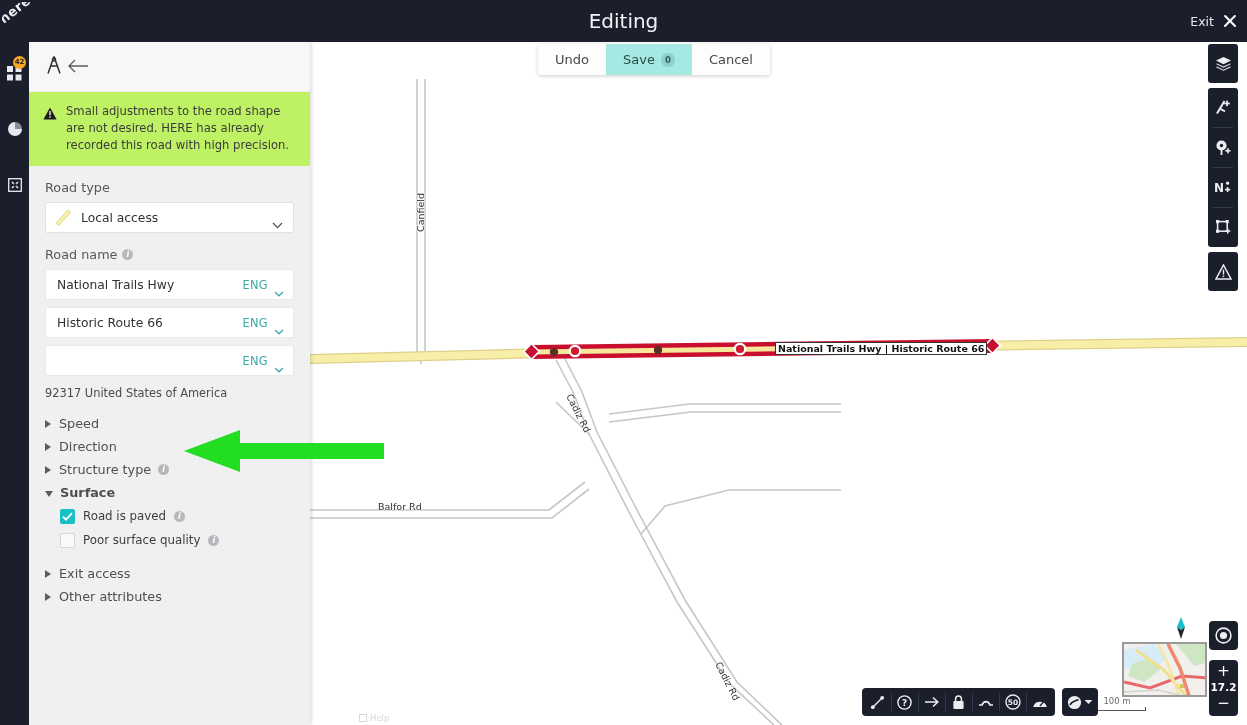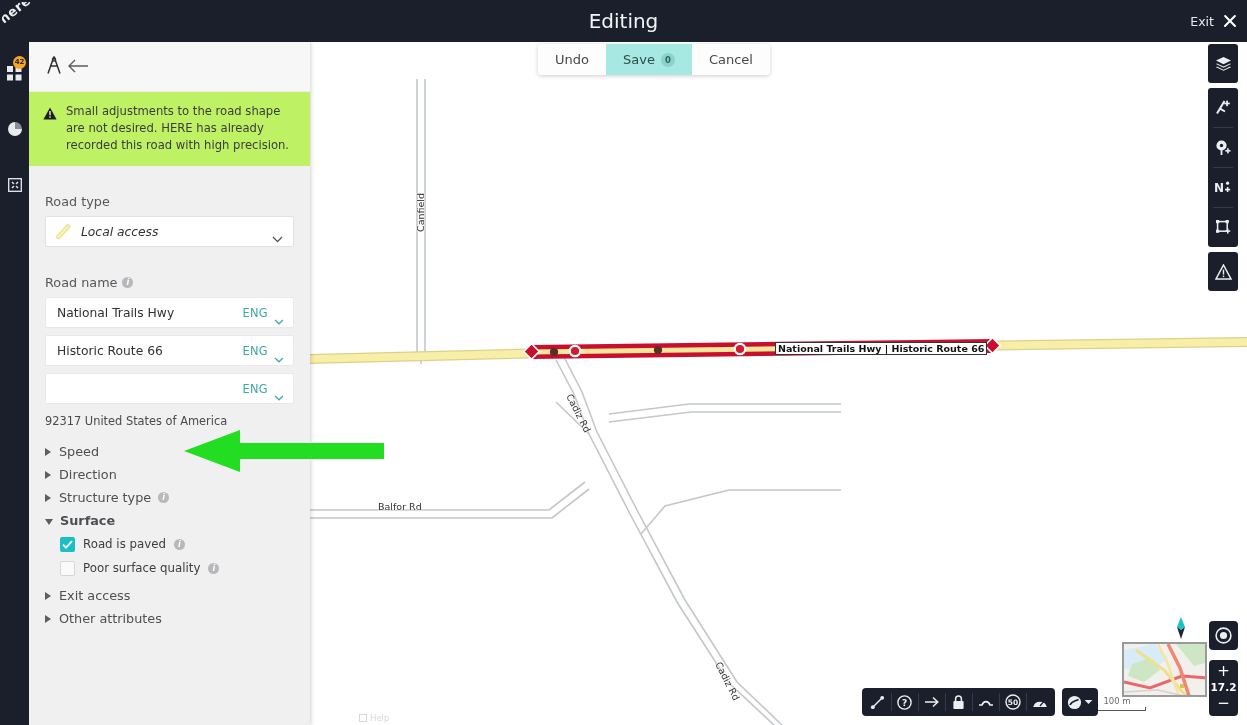--- a/index.html
+++ b/index.html
@@ -78,31 +78,31 @@
 
   .warn-box {
     background: #bef264; padding: 11px 14px 12px 14px; display: flex; gap: 9px;
   }
   .warn-tri { flex: 0 0 14px; margin-top: 2px; }
   .warn-text { font-size: 11.6px; line-height: 1.48; color: #3c3c3c; }
 
   .section { padding: 14px 16px 0 16px; }
   .field-label {
     font-size: 12.8px; color: #57585c; margin-bottom: 7px;
-    display: flex; align-items: center; gap: 5px; margin-top: 14px;
+    display: flex; align-items: center; gap: 5px;
   }
   .info-dot {
     display: inline-block; width: 11px; height: 11px; border-radius: 50%;
     background: #b6b8bc; color: #fff; font-size: 8px; line-height: 11px;
     text-align: center; font-style: italic; font-weight: 700;
   }
 
   .select-box {
     height: 31px; background: #fff; border: 1px solid #e2e2e2; border-radius: 2px;
-    display: flex; align-items: center; padding: 0 10px 0 9px; cursor: pointer; font-style: italic;
+    display: flex; align-items: center; padding: 0 10px 0 9px; cursor: pointer;
   }
   .road-swatch {
     width: 17px; height: 17px; flex: 0 0 17px; margin-right: 9px;
   }
   .select-val { flex: 1; font-size: 12.3px; color: #2f3135; }
   .chev { width: 11px; height: 7px; flex: 0 0 11px; }
 
   .name-row {
     height: 31px; background: #fff; border: 1px solid #e9e9e9; border-radius: 2px;
     display: flex; align-items: center; padding: 0 9px 0 11px; margin-bottom: 7px;
@@ -506,21 +506,21 @@
       <div class="check-row">
         <span class="cbox on">
           <svg width="11" height="9" viewBox="0 0 11 9">
               <path d="M1 4.6 L4 7.6 L10 1.2" stroke="#fff" stroke-width="1.8" fill="none"></path>
             </svg>
         </span>
         <span class="check-label">Road is paved</span>
         <span class="info-dot">i</span>
       </div>
 
-      <div class="check-row" style="margin-bottom:6px;">
+      <div class="check-row" style="margin-bottom:12px;">
         <span class="cbox off"></span>
         <span class="check-label">Poor surface quality</span>
         <span class="info-dot">i</span>
       </div>
 
       <div class="acc-row" style="margin-bottom:4px;">
         <span class="tri tri-right"></span>
         <span class="acc-label">Exit access</span>
       </div>
 

